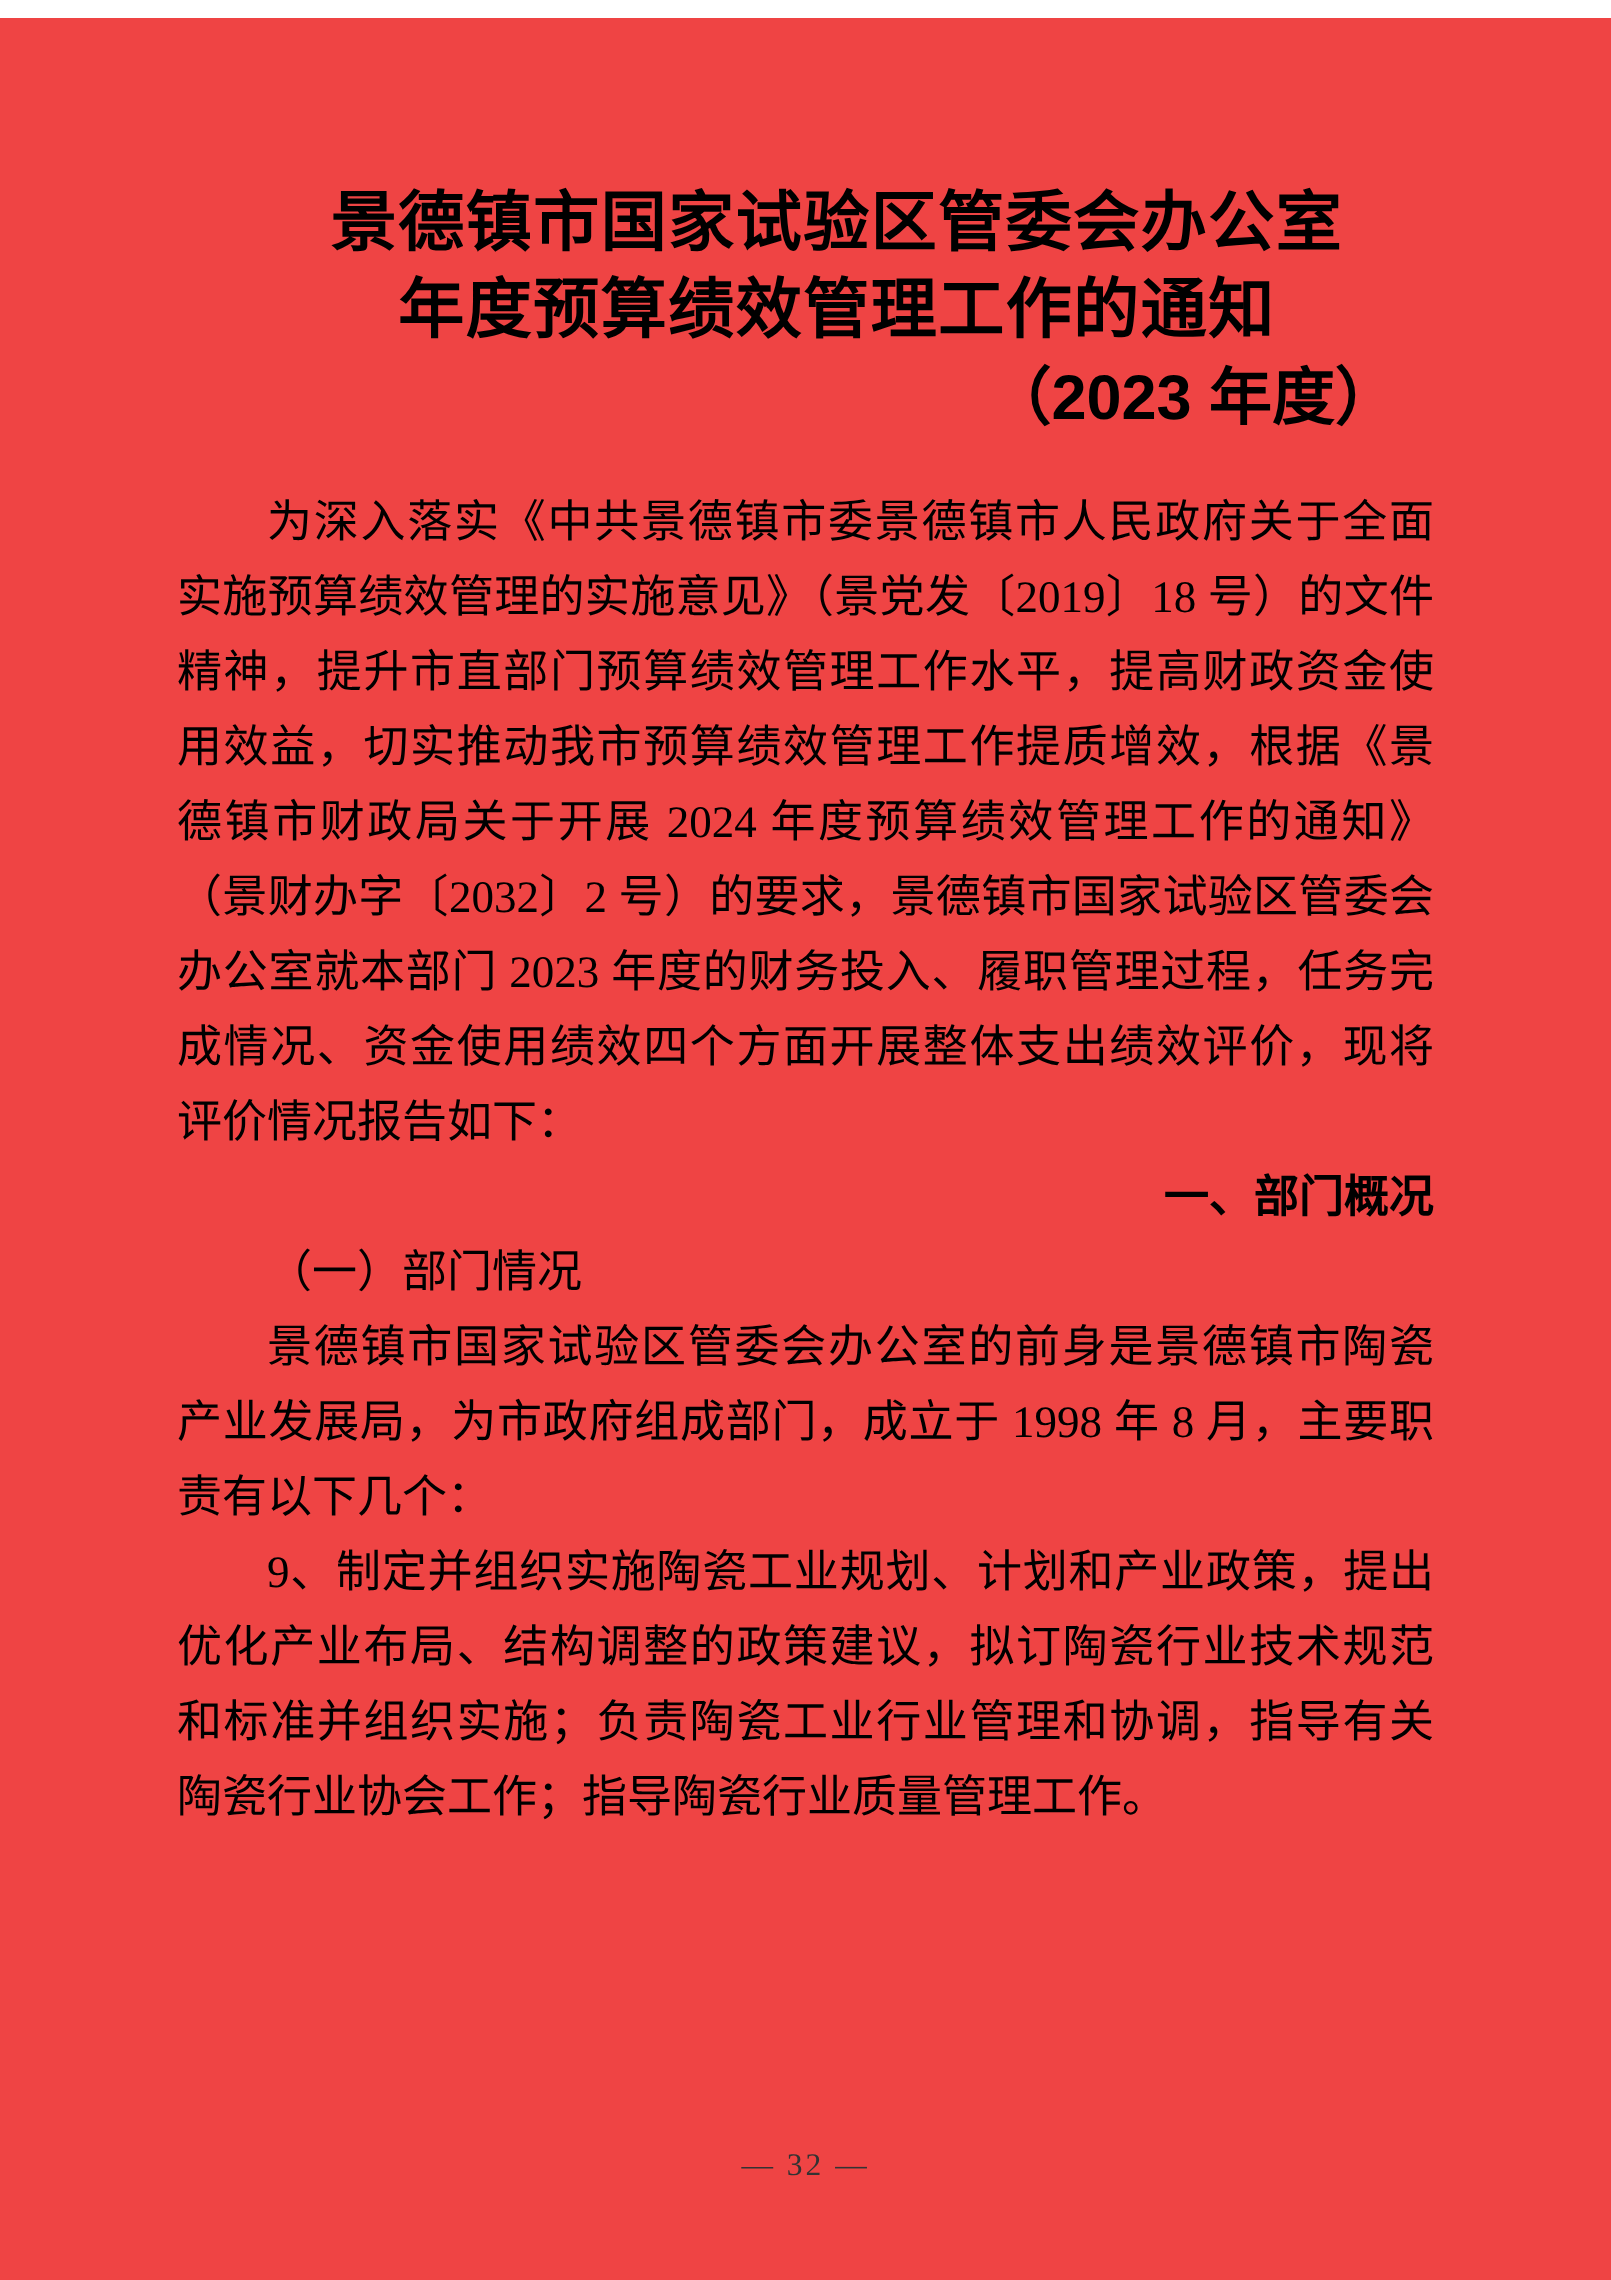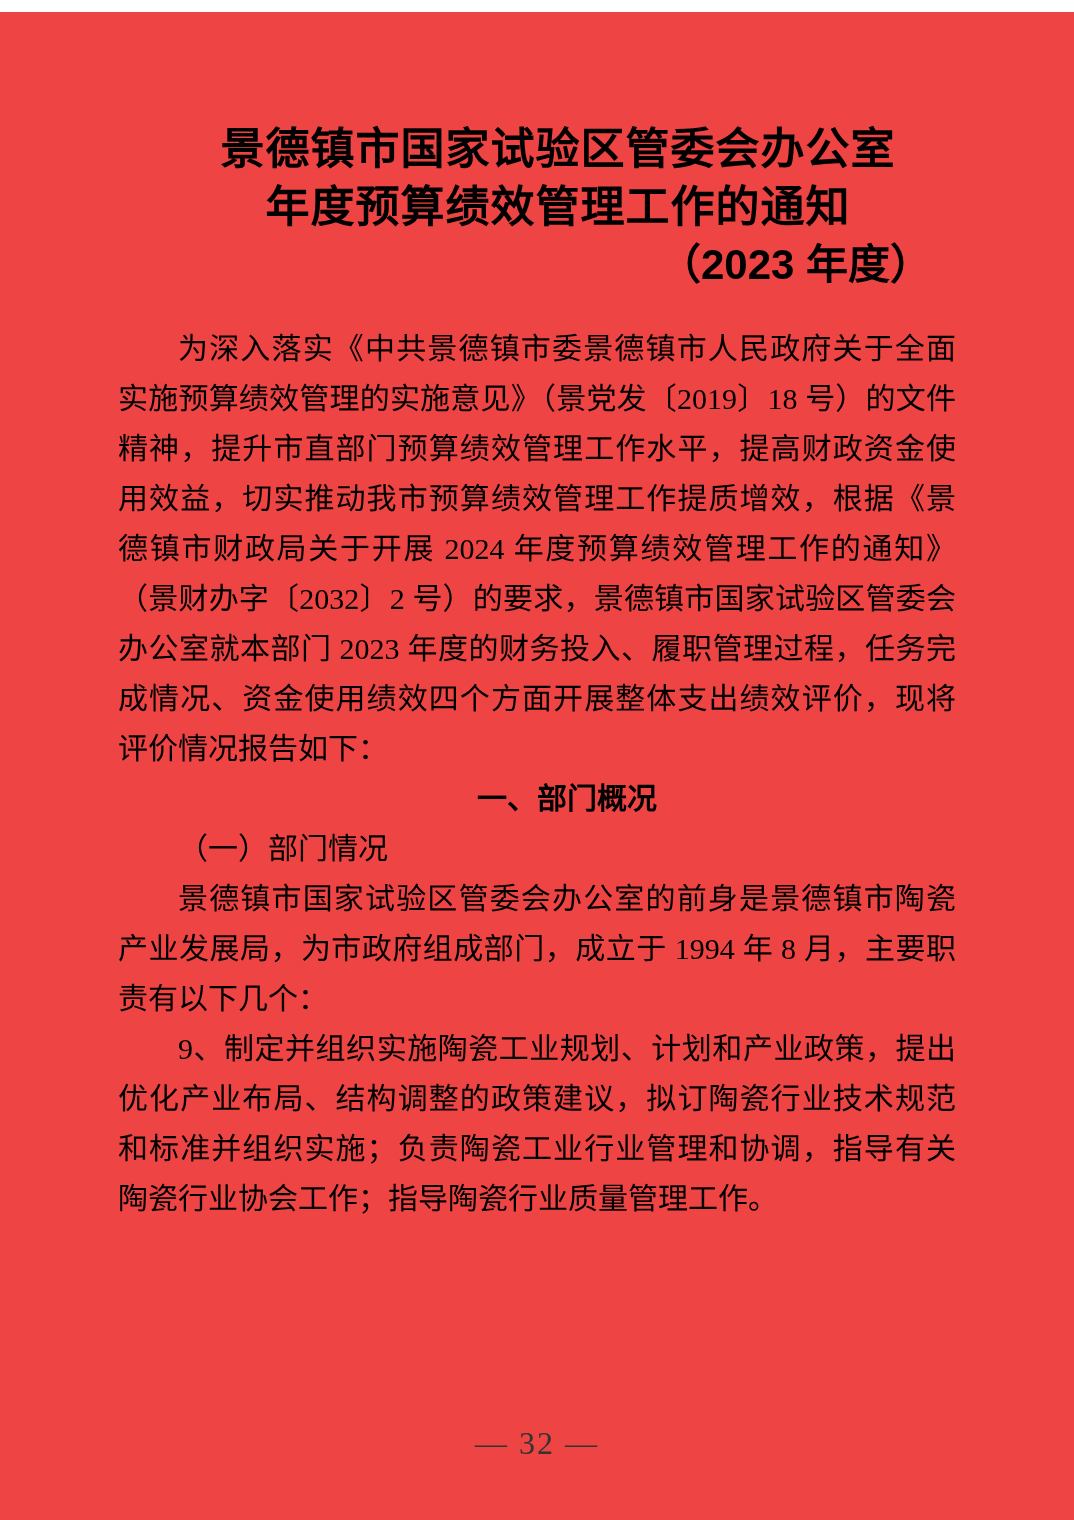--- a/index.html
+++ b/index.html
@@ -52,29 +52,29 @@
     line-height: 50px;
     text-align: justify;
     text-justify: inter-ideograph;
     text-indent: 2em;
     margin: 0;
     word-break: break-all;
   }
   .para.heading {
     font-family: "Liberation Sans", "DejaVu Sans", sans-serif;
     font-weight: 700;
-    text-align: center;
+    text-align: right;
   }
   .footer {
     position: absolute;
     left: 0;
     bottom: 72px;
     width: 100%;
     text-align: center;
-    font-size: 32px;
+    font-size: 21px;
     line-height: 34px;
     color: #333333;
     letter-spacing: 2px;
   }
 </style>
 </head>
 <body>
 
 <div class="page">
   <div class="content">
@@ -82,20 +82,20 @@
     <div class="title-block">
       <div class="title-line">景德镇市国家试验区管委会办公室</div>
       <div class="title-line">年度预算绩效管理工作的通知</div>
       <div class="title-line-year">（2023 年度）</div>
     </div>
 
     <div class="body-block">
       <p class="para">为深入落实《中共景德镇市委景德镇市人民政府关于全面实施预算绩效管理的实施意见》（景党发〔2019〕18 号）的文件精神，提升市直部门预算绩效管理工作水平，提高财政资金使用效益，切实推动我市预算绩效管理工作提质增效，根据《景德镇市财政局关于开展 2024 年度预算绩效管理工作的通知》（景财办字〔2032〕2 号）的要求，景德镇市国家试验区管委会办公室就本部门 2023 年度的财务投入、履职管理过程，任务完成情况、资金使用绩效四个方面开展整体支出绩效评价，现将评价情况报告如下：</p>
       <p class="para heading">一、部门概况</p>
       <p class="para">（一）部门情况</p>
-      <p class="para">景德镇市国家试验区管委会办公室的前身是景德镇市陶瓷产业发展局，为市政府组成部门，成立于 1994 年 8 月，主要职责有以下几个：</p>
+      <p class="para">景德镇市国家试验区管委会办公室的前身是景德镇市陶瓷产业发展局，为市政府组成部门，成立于 1998 年 8 月，主要职责有以下几个：</p>
       <p class="para">9、制定并组织实施陶瓷工业规划、计划和产业政策，提出优化产业布局、结构调整的政策建议，拟订陶瓷行业技术规范和标准并组织实施；负责陶瓷工业行业管理和协调，指导有关陶瓷行业协会工作；指导陶瓷行业质量管理工作。</p>
     </div>
 
   </div>
 
   <div class="footer">— 32 —</div>
 </div>
 
 </body></html>

